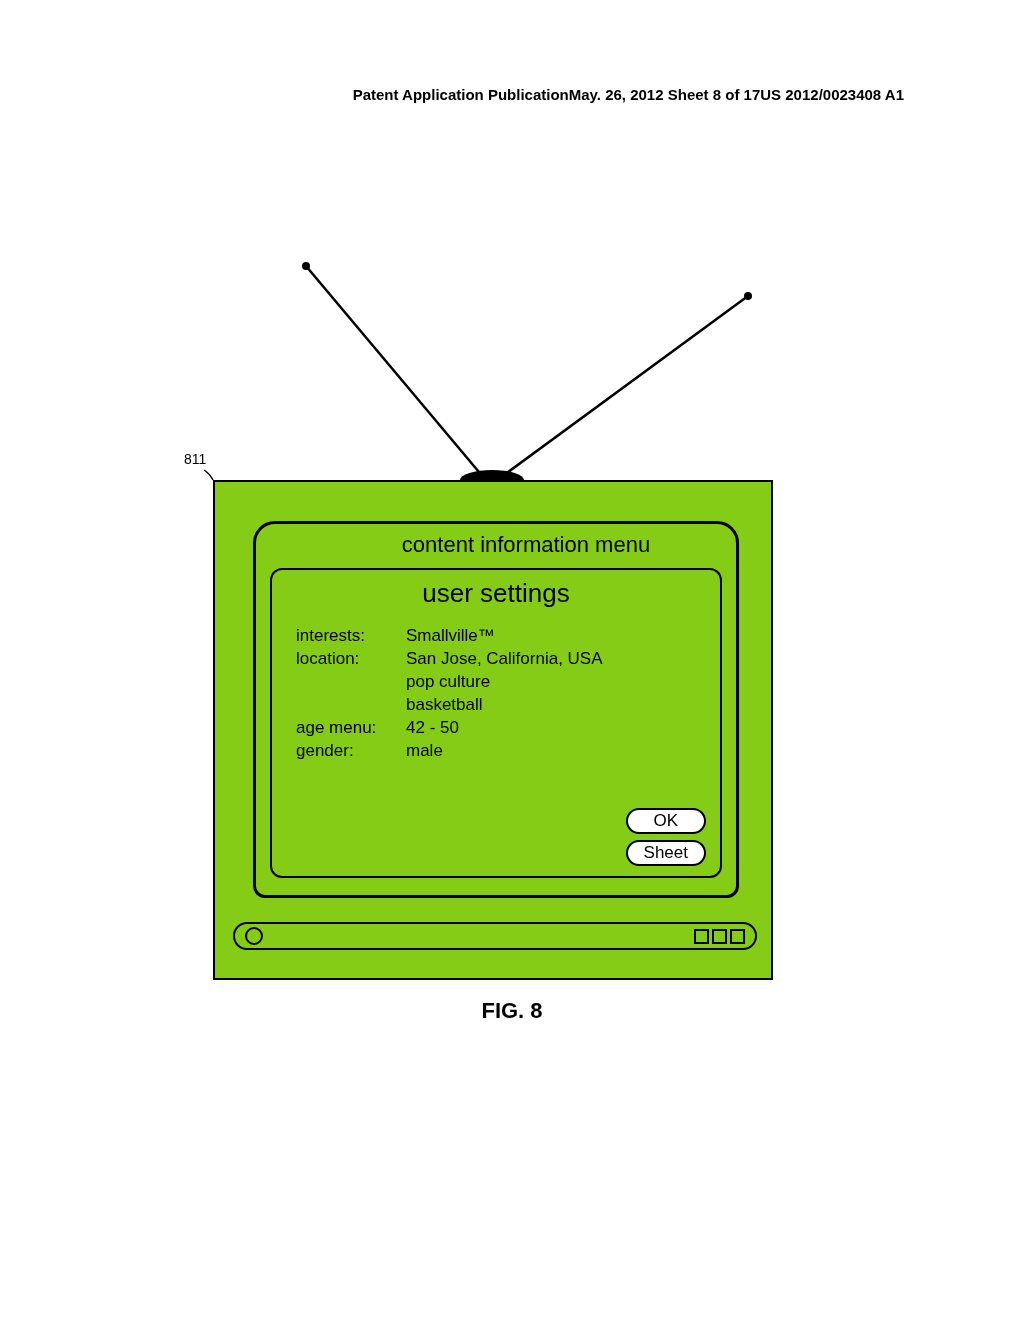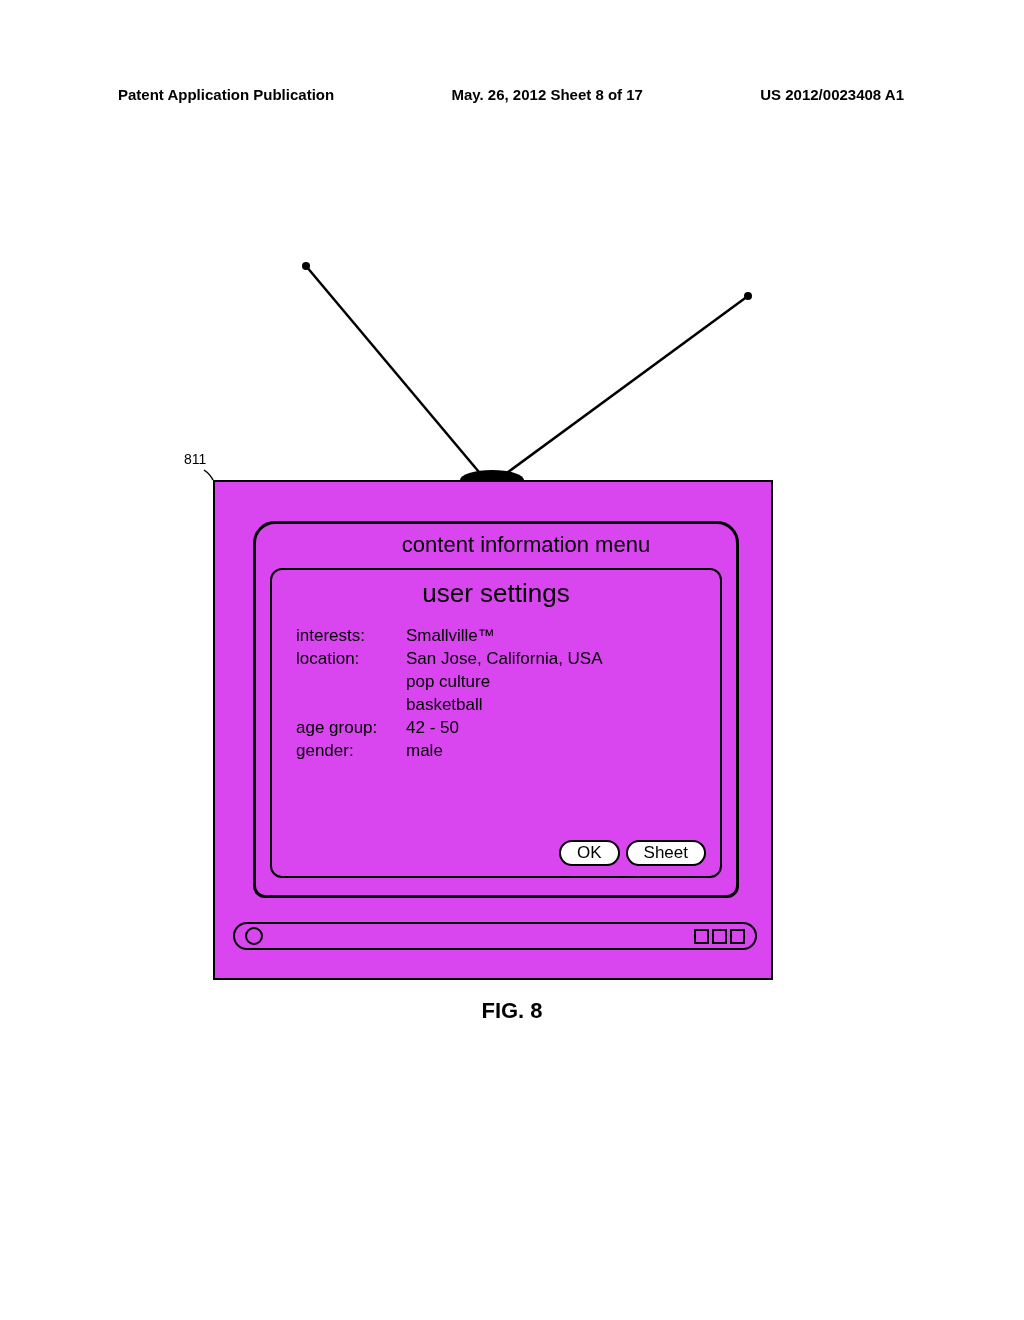--- a/index.html
+++ b/index.html
@@ -11,21 +11,21 @@
     position: relative;
     color: #000;
   }
   .header {
     position: absolute;
     top: 86px;
     left: 0;
     width: 100%;
     padding: 0 120px 0 118px;
     display: flex;
-    justify-content: space-between;
+    justify-content: flex-end;
     font-size: 15px;
     font-weight: bold;
   }
   .figure-area {
     position: absolute;
     top: 170px;
     left: 0;
     width: 1024px;
   }
   .antenna-svg {
@@ -33,21 +33,21 @@
     top: 0;
     left: 0;
   }
   .tv-outer {
     position: absolute;
     top: 310px;
     left: 213px;
     width: 560px;
     height: 500px;
     border: 2.5px solid #000;
-    background: #d946ef;
+    background: #84cc16;
   }
   .ref-811 {
     position: absolute;
     top: 281px;
     left: 184px;
     font-size: 14px;
   }
   .ref-812 {
     position: absolute;
     top: 325px;
@@ -96,20 +96,21 @@
   }
   .settings-row { display: flex; }
   .settings-label { width: 110px; }
   .settings-value {}
   .button-row {
     position: absolute;
     bottom: 10px;
     right: 14px;
     display: flex;
     gap: 6px;
+    flex-direction: column;
   }
   .pill-button {
     border: 2px solid #000;
     border-radius: 999px;
     padding: 1px 16px;
     font-size: 17px;
     background: #fff;
     cursor: pointer;
   }
   .control-bar {
@@ -193,21 +194,21 @@
           </div>
           <div class="settings-row">
             <div class="settings-label"></div>
             <div class="settings-value">pop culture</div>
           </div>
           <div class="settings-row">
             <div class="settings-label"></div>
             <div class="settings-value">basketball</div>
           </div>
           <div class="settings-row">
-            <div class="settings-label">age group:</div>
+            <div class="settings-label">age menu:</div>
             <div class="settings-value">42 - 50</div>
           </div>
           <div class="settings-row">
             <div class="settings-label">gender:</div>
             <div class="settings-value">male</div>
           </div>
         </div>
 
         <div class="button-row">
           <button class="pill-button">OK</button>

